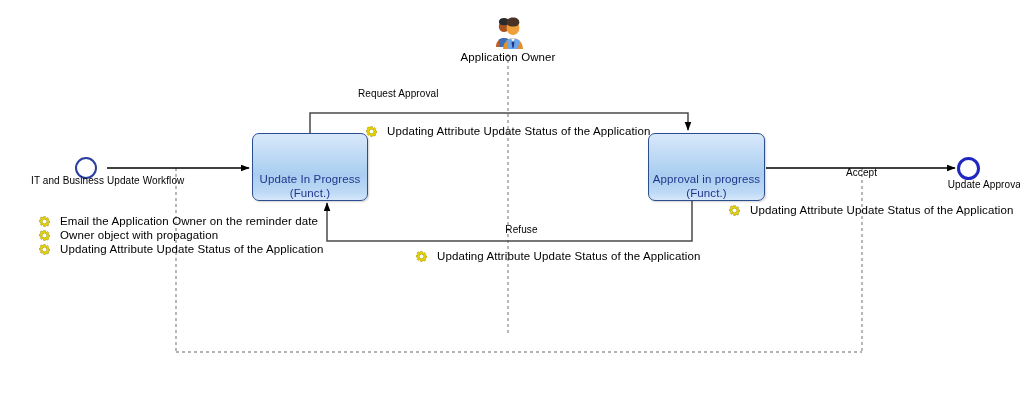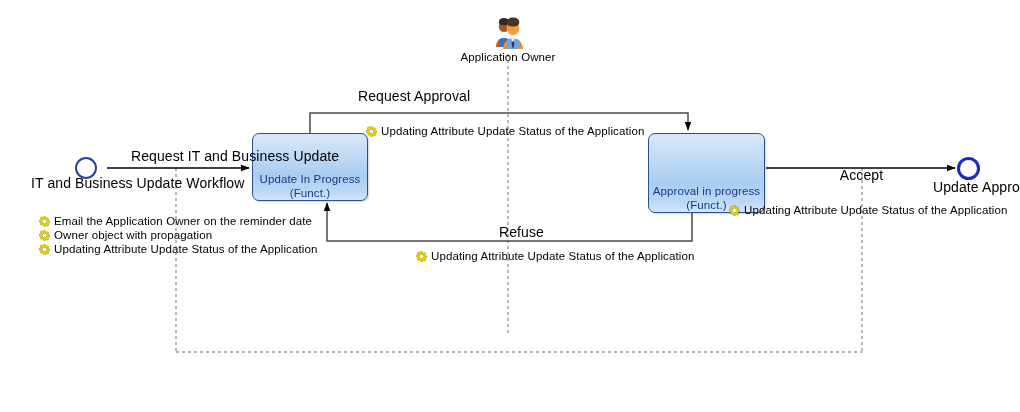--- a/index.html
+++ b/index.html
@@ -50,34 +50,34 @@
   }
   .term-end{
     width:23px;height:23px;
     border:3px solid #1f27c0;
     background:#ffffff;
   }
 
   
   .lbl{
     position:absolute;
-    font-size:14px;
+    font-size:10px;
     color:#000000;
     white-space:nowrap;
     letter-spacing:.1px;
     padding-left:27px;
   }
   .lbl-center{transform:translateX(-50%);}
 
   
   .gear-row{
     position:absolute;
     display:flex;
     align-items:center;
-    gap:4px;
+    gap:10px;
     white-space:nowrap;
   }
   .gear-ico{
     width:11px;height:11px;
     flex:0 0 11px;
     display:block;
   }
   .gear-txt{
     font-size:11.5px;
     color:#000000;
@@ -130,32 +130,31 @@
     <path d="M692,200 L692,241 L327,241 L327,203" stroke="#4a4a4a" stroke-width="1.5" fill="none" marker-end="url(#arrowUp)"></path>
 
     <path d="M766,168 L955,168" stroke="#000000" stroke-width="1.5" fill="none" marker-end="url(#arrow)"></path>
   </svg>
 
   <div class="state-box" style="left:252px;top:133px;width:116px;height:68px;">
     <div class="state-label">Update In Progress
 (Funct.)</div>
   </div>
 
-  <div class="state-box" style="left:648px;top:133px;width:117px;height:80px;">
+  <div class="state-box" style="left:648px;top:133px;width:117px;height:68px;">
     <div class="state-label">Approval in progress
 (Funct.)</div>
   </div>
 
   <div class="term-circle term-start" style="left:75px;top:157px;"></div>
   <div class="lbl" style="left:4px;top:175px;">IT and Business Update Workflow</div>
 
   <div class="term-circle term-end" style="left:957px;top:157px;"></div>
   <div class="lbl lbl-center" style="left:972px;top:179px;">Update Approval</div>
 
-  <div class="lbl" style="left:104px;top:148px;">Request IT and Business Update</div>
 
   <div class="lbl" style="left:331px;top:88px;">Request Approval</div>
 
   <div class="lbl lbl-center" style="left:508px;top:224px;">Refuse</div>
 
   <div class="lbl lbl-center" style="left:848px;top:167px;">Accept</div>
 
   <div class="gear-row" style="left:366px;top:125px;">
     <svg class="gear-ico" viewBox="0 0 24 24">
       <path fill="#e8d400" stroke="#8f8400" stroke-width="1" d="M10.2,1.2h3.6l0.55,2.6l2.25,0.95l2.25-1.45l2.55,2.55l-1.45,2.25l0.95,2.25l2.6,0.55v3.6l-2.6,0.55

